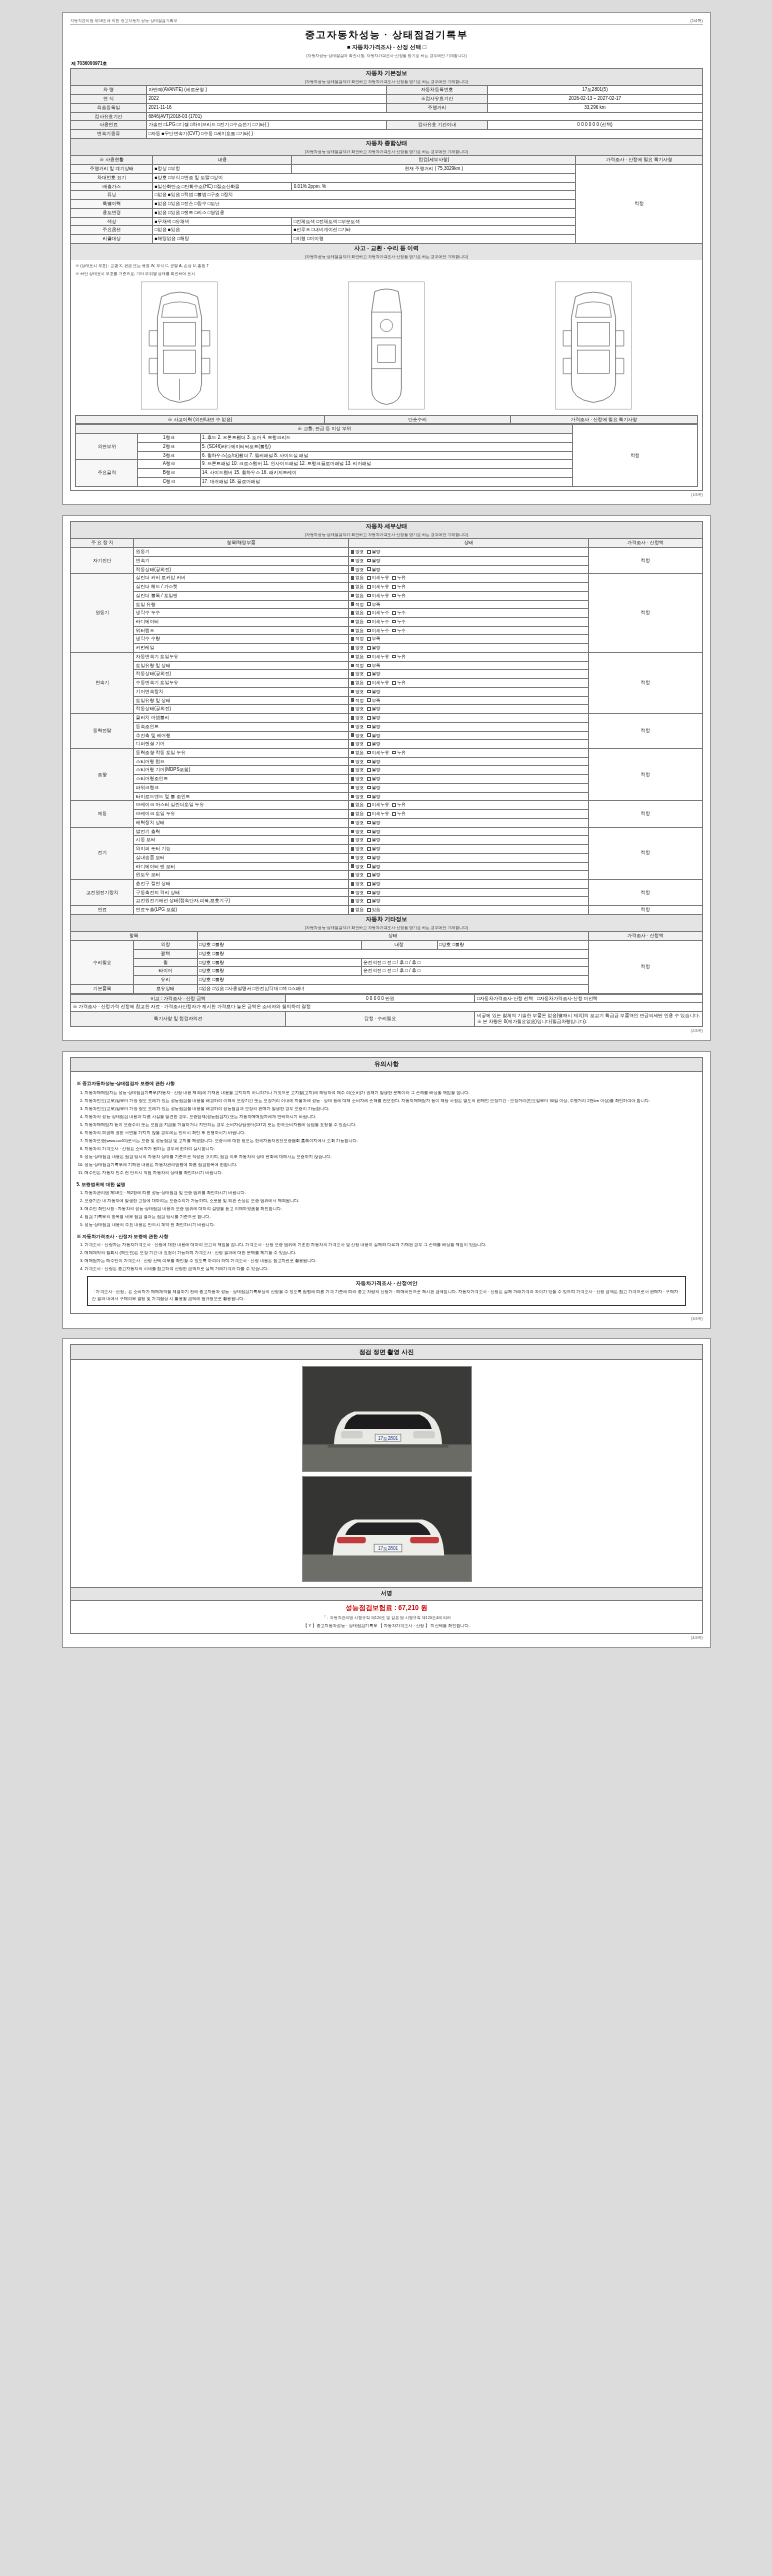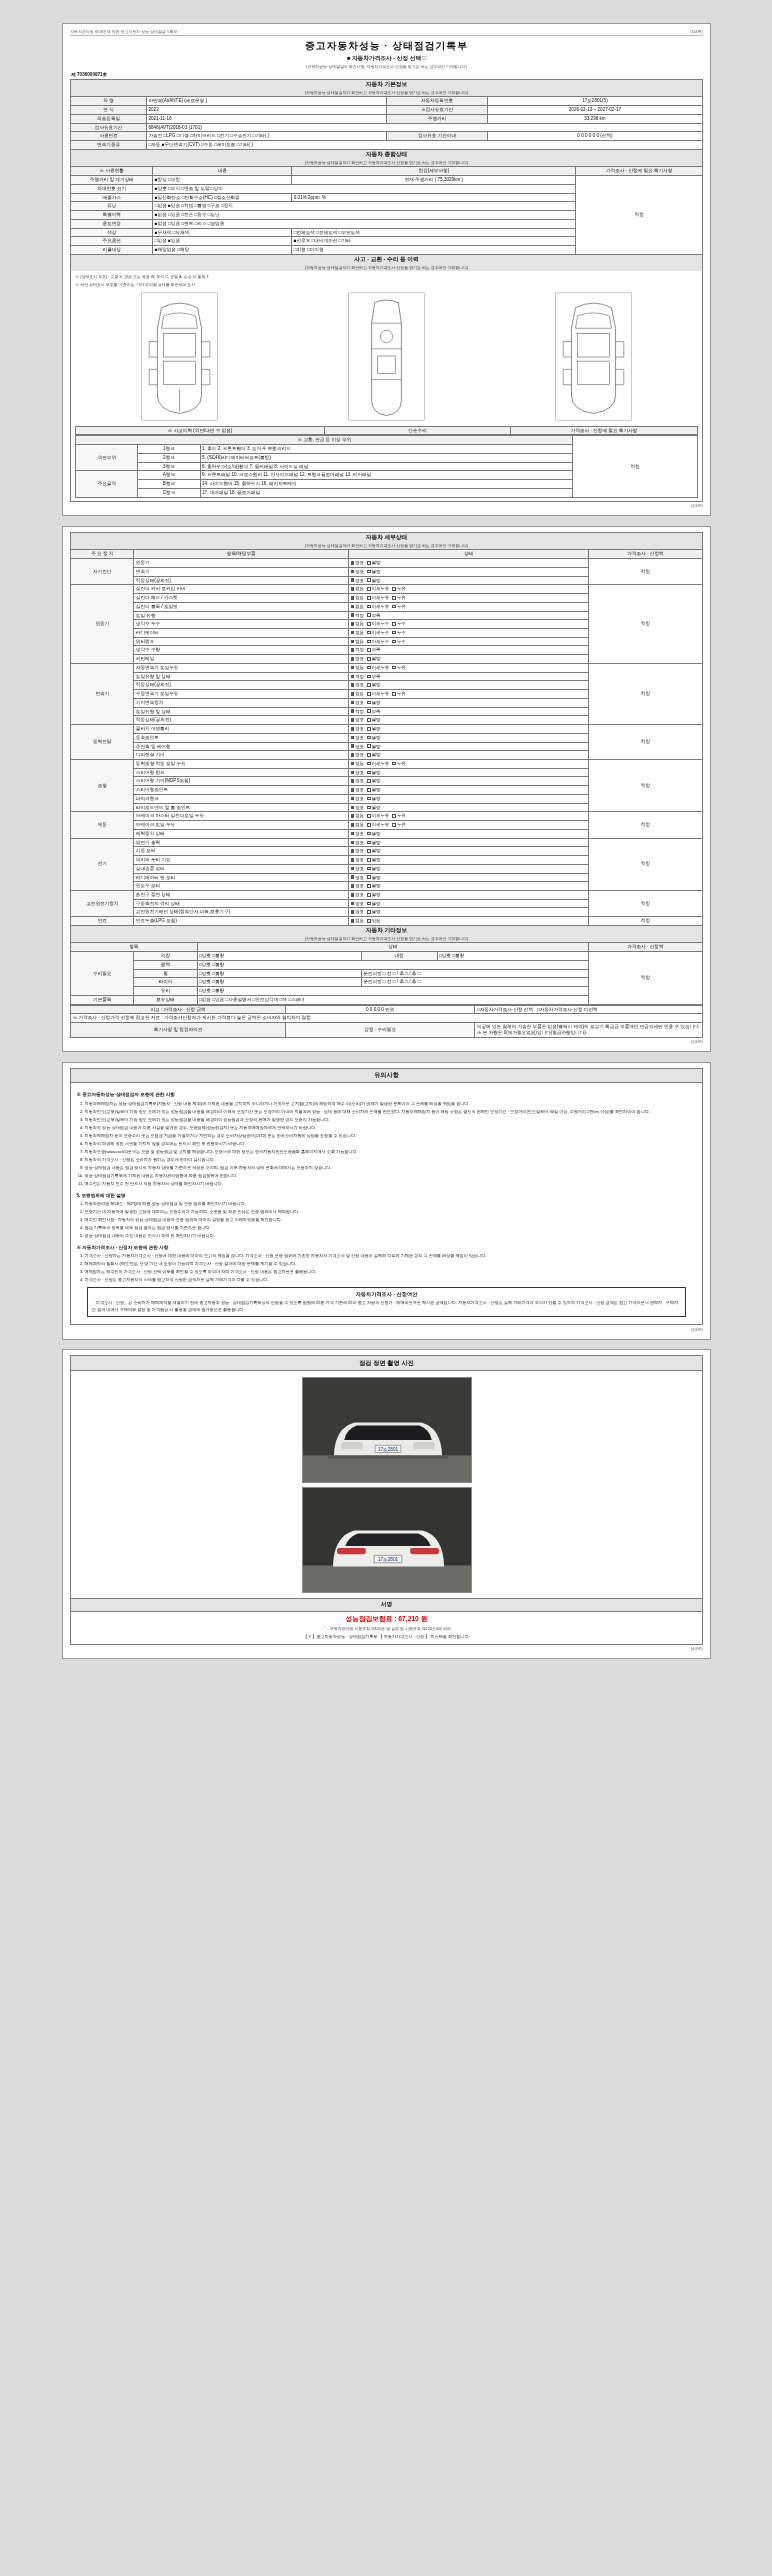--- a/index.html
+++ b/index.html
@@ -11,21 +11,21 @@
     font-size:5.7px;
     color:#111;
   }
   .page {
     width:649px;
     margin:0 auto 9.3px auto;
     background:#ffffff;
     border:0.5px solid #999;
     padding:5.2px 7.2px 7.2px 7.2px;
   }
-  .page.first { margin-top:23px; }
+  .page.first { margin-top:12px; }
   .tinytop {
     display:flex; justify-content:space-between;
     font-size:4.1px; color:#555; border-bottom:0.5px solid #bbb;
     padding-bottom:1px; margin-bottom:3.1px;
   }
   .tinytop .l { font-size:3.9px; }
   .doc-title-wrap { text-align:center; margin:4.1px 0 1px 0; }
   .doc-title {
     font-size:9.8px; font-weight:bold; letter-spacing:1px;
   }

